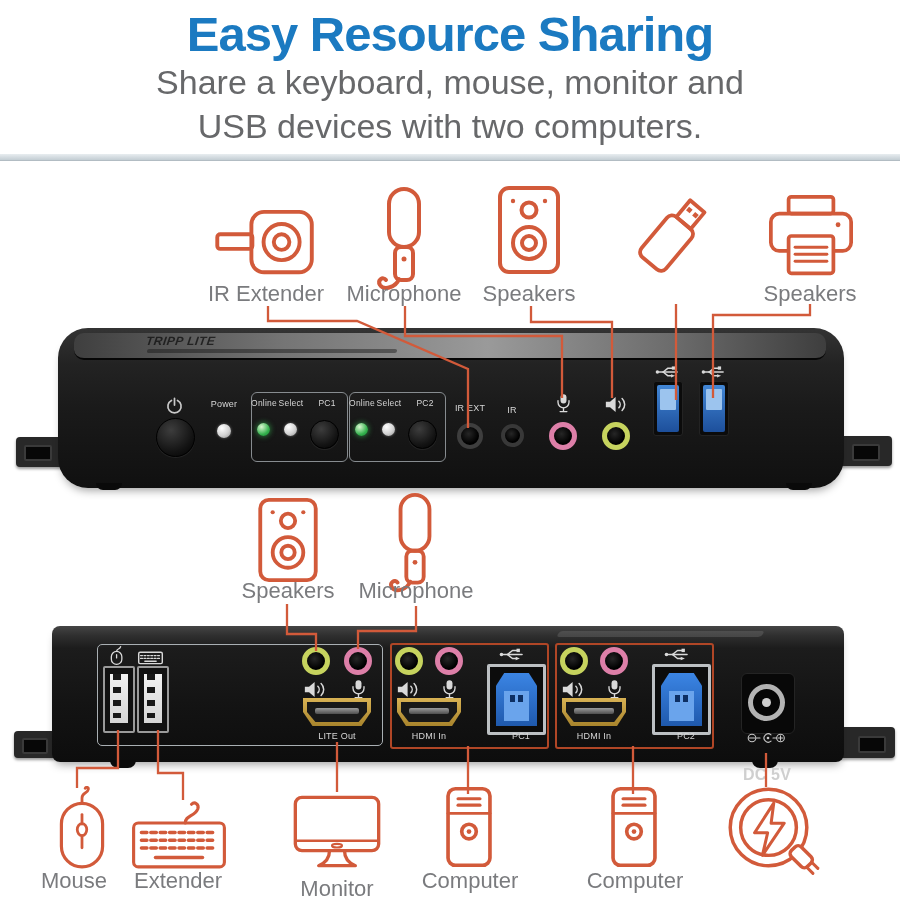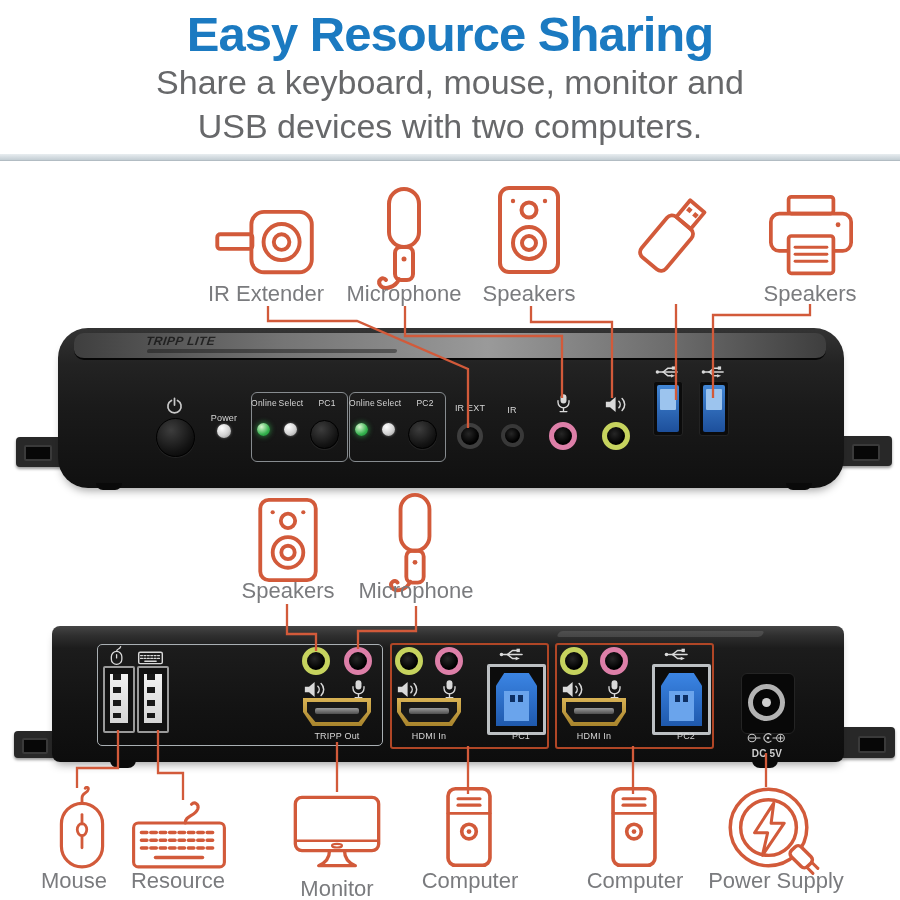--- a/index.html
+++ b/index.html
@@ -134,21 +134,21 @@
     <div class="abs" style="left:147px;top:349px;width:250px;height:4px;background:rgba(20,20,20,.45);
          border-radius:2px;transform:skewX(-8deg);"></div>
 
     <div class="icon" style="left:166px;top:397px;width:17px;height:17px;">
         <svg viewBox="0 0 18 18" fill="none" stroke="#c9c9c9" stroke-width="1.8" stroke-linecap="round">
           <path d="M5.8 3.6 A7 7 0 1 0 12.2 3.6"></path>
           <line x1="9" y1="1.5" x2="9" y2="8.5"></line>
         </svg>
       </div>
     <div class="rbtn" style="left:156px;top:418px;width:37px;height:37px;"></div>
-    <div class="devtext" style="left:224px;top:413px;">Power</div>
+    <div class="devtext" style="left:224px;top:399px;">Power</div>
     <div class="led white" style="left:217px;top:424px;width:14px;height:14px;"></div>
 
     <div class="gbox" style="left:251px;top:392px;width:95px;height:68px;"></div>
     <div class="devtext" style="left:264px;top:398px;font-size:8.5px;">Online</div>
     <div class="devtext" style="left:291px;top:398px;font-size:8.5px;">Select</div>
     <div class="devtext" style="left:327px;top:398px;font-size:8.5px;">PC1</div>
     <div class="led green" style="left:257px;top:423px;"></div>
     <div class="led white" style="left:284px;top:423px;"></div>
     <div class="rbtn" style="left:310px;top:420px;width:27px;height:27px;"></div>
 
@@ -287,21 +287,21 @@
           <rect x="6.5" y="1.5" width="7" height="11" rx="3.5" fill="#d9d9d9" stroke="none"></rect>
           <path d="M3.5 9 v2 a6.5 6.5 0 0 0 13 0 v-2"></path>
           <line x1="10" y1="17.5" x2="10" y2="21"></line>
           <line x1="6" y1="22" x2="14" y2="22"></line>
         </svg>
       </div>
     <div class="hdmi" style="left:303px;top:698px;width:68px;height:28px;">
         <span class="in"></span>
         <span class="slot"></span>
       </div>
-    <div class="devtext" style="left:337px;top:731px;">TRIPP Out</div>
+    <div class="devtext" style="left:337px;top:731px;">LITE Out</div>
 
     <div class="pcbox" style="left:390px;top:643px;width:155px;height:102px;"></div>
     <div class="jack" style="left:395px;top:647px;width:28px;height:28px;border:5px solid #c6d35e;"></div>
     <div class="jack" style="left:435px;top:647px;width:28px;height:28px;border:5px solid #dd7fa8;"></div>
     <div class="icon" style="left:396px;top:680px;width:26px;height:19px;">
         <svg viewBox="0 0 28 20" fill="none" stroke="#d9d9d9" stroke-width="1.6" stroke-linecap="round" stroke-linejoin="round">
           <path d="M2 7 h4.5 l6 -5 v16 l-6 -5 H2 z" fill="#d9d9d9" stroke="none"></path>
           <path d="M16 6.5 a5 5 0 0 1 0 7"></path>
           <path d="M19.5 3.5 a9 9 0 0 1 0 13"></path>
         </svg>
@@ -389,21 +389,21 @@
           <line x1="3" y1="6" x2="8" y2="6"></line>
           <line x1="10" y1="6" x2="13.5" y2="6"></line>
           <path d="M24.5 2.8 A4.2 4.2 0 1 0 24.5 9.2"></path>
           <circle cx="21.5" cy="6" r="1.3" fill="#c9c9c9" stroke="none"></circle>
           <line x1="26.5" y1="6" x2="30" y2="6"></line>
           <circle cx="34" cy="6" r="3.8"></circle>
           <line x1="31.8" y1="6" x2="36.2" y2="6"></line>
           <line x1="34" y1="3.8" x2="34" y2="8.2"></line>
         </svg>
       </div>
-    <div class="devtext" style="left:767px;top:748px;font-size:10px;font-weight:bold;color:#cfcfcf;">DC 5V</div>
+    <div class="devtext" style="left:767px;top:766px;font-size:16px;font-weight:bold;color:#cfcfcf;">DC 5V</div>
     <div class="foot" style="left:110px;top:760px;width:26px;height:8px;"></div>
     <div class="foot" style="left:752px;top:760px;width:26px;height:8px;"></div>
   </div>
 
   <div class="icon" style="left:54px;top:786px;width:56px;height:84px;">
       <svg viewBox="0 0 60 106" fill="none" stroke="#d25a3a" stroke-width="4" stroke-linecap="round" stroke-linejoin="round">
         <path d="M30 22 L30 15 C30 8 37 10 38 4 C38.5 1 35 1 34 3" stroke-width="3.5"></path>
         <rect x="4" y="22" width="52" height="80" rx="26"></rect>
         <line x1="30" y1="36" x2="30" y2="48" stroke-width="3.5"></line>
         <ellipse cx="30" cy="55" rx="6" ry="7.5" stroke-width="3.5"></ellipse>
@@ -454,25 +454,24 @@
         <circle cx="52" cy="50" r="32"></circle>
         <path d="M58 22 L36 56 L51 56 L45 82 L70 45 L55 45 Z" stroke-width="3.5"></path>
         <g transform="rotate(45 91 85)">
           <rect x="76" y="77" width="26" height="16" rx="5" fill="#fff"></rect>
           <line x1="102" y1="81" x2="112" y2="81" stroke-width="3.5"></line>
           <line x1="102" y1="89" x2="112" y2="89" stroke-width="3.5"></line>
         </g>
       </svg>
     </div>
   <div class="lbl" style="left:74px;top:868px;">Mouse</div>
-  <div class="lbl" style="left:178px;top:868px;">Resource</div>
+  <div class="lbl" style="left:178px;top:868px;">Extender</div>
   <div class="lbl" style="left:337px;top:876px;">Monitor</div>
   <div class="lbl" style="left:470px;top:868px;">Computer</div>
   <div class="lbl" style="left:635px;top:868px;">Computer</div>
-  <div class="lbl" style="left:776px;top:868px;">Power Supply</div>
 
   <svg class="abs" style="left:0;top:0;z-index:6;pointer-events:none;" width="900" height="900" fill="none" stroke="#d25a3a" stroke-width="2.3">
     <polyline points="268,306 268,321 357,321 468,369 468,428"></polyline>
     <polyline points="405,306 405,336 562,336 562,398"></polyline>
     <polyline points="531,306 531,322 612,322 612,398"></polyline>
     <polyline points="676,304 676,400"></polyline>
     <polyline points="810,304 810,315 713,315 713,398"></polyline>
     <polyline points="287,604 287,634 316,634 316,651"></polyline>
     <polyline points="416,606 416,631 358,631 358,649"></polyline>
     <polyline points="118,730 118,768 77,768 77,788"></polyline>

